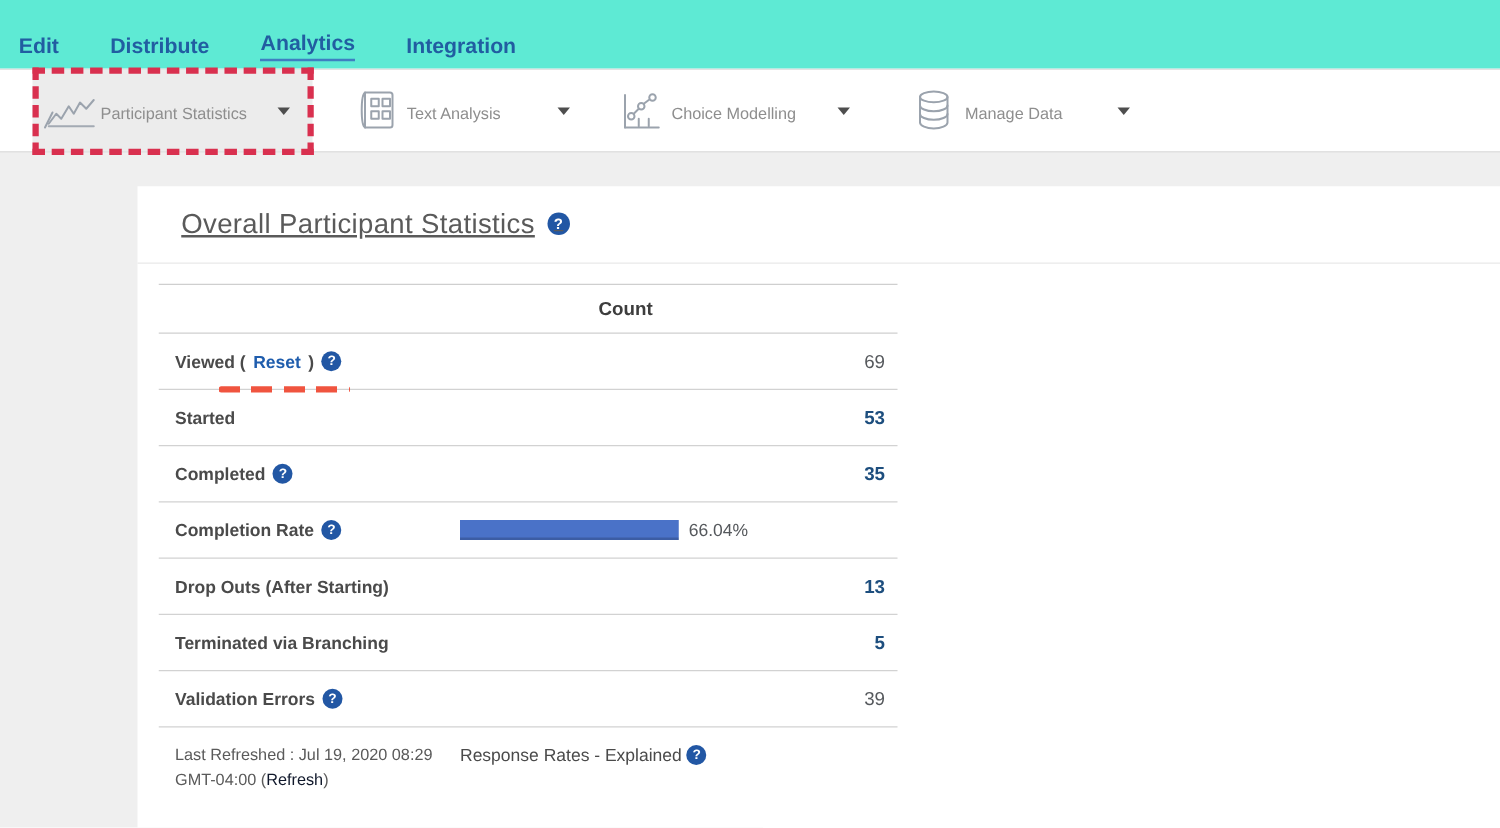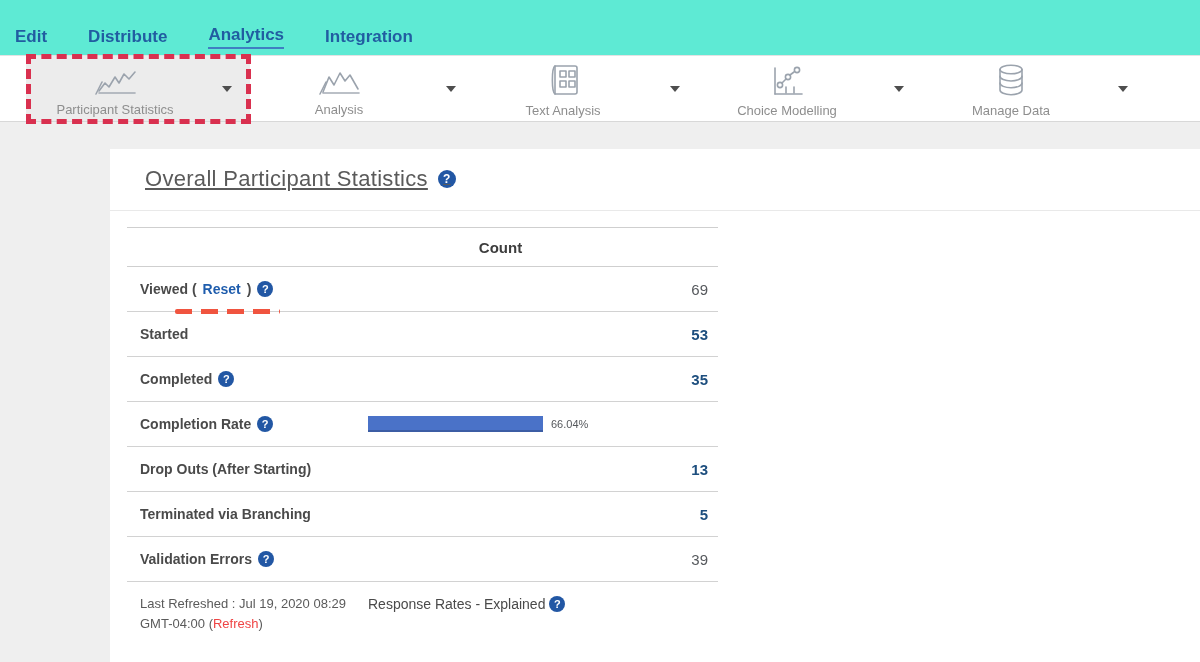--- a/index.html
+++ b/index.html
@@ -29,21 +29,21 @@
   .toolbar {
     position:absolute; top:55px; left:0; width:1200px; height:67px;
     background:#fff;
     border-top:1px solid #e3e3e3;
     border-bottom:1px solid #d8d8d8;
     display:flex; padding-left:26px;
   }
   .tgroup { width:224px; display:flex; align-items:center; position:relative; }
   .tgroup.active { background:#ececec; }
   .titem {
-    flex:1; display:flex; flex-direction:column; align-items:center;
+    flex:1; display:flex; flex-direction:row; align-items:center;
     justify-content:center; gap:2px; cursor:pointer; padding-top:3px;
   }
   .titem-label { font-size:13px; color:#8e8e8e; white-space:nowrap; }
   .caret-btn { width:46px; display:flex; justify-content:center; align-items:center; cursor:pointer; height:100%; }
   .caret { width:0; height:0; border-left:5px solid transparent; border-right:5px solid transparent; border-top:6px solid #4e4e4e; }
   .ticon { stroke:#9ba3ad; fill:none; stroke-width:1.6; stroke-linecap:round; stroke-linejoin:round; }
   .annotation-box {
     position:absolute; top:-2px; bottom:-3px; left:0; right:-1px;
     border:5px dashed #d9304f; pointer-events:none; z-index:5;
   }
@@ -82,32 +82,32 @@
   }
   .col-label { flex:1; padding-left:13px; display:flex; align-items:flex-end; gap:6px;
     font-size:14px; font-weight:bold; color:#4a4a4a; }
   .col-mid { width:265px; display:flex; align-items:center; }
   .col-val { width:85px; text-align:right; padding-right:10px; font-size:15px; white-space:nowrap; }
   .count-header { width:100%; text-align:center; font-size:15px; font-weight:bold; color:#3d3d3d; }
   .val-navy { color:#1d4e7e; font-weight:bold; }
   .val-gray { color:#56595d; font-weight:400; }
   .row-link { color:#1f5dad; font-weight:bold; text-decoration:none; cursor:pointer; }
   .bar-fill { height:16px; background:#4a72c8; box-shadow:inset 0 -2px 0 rgba(0,0,0,0.18); }
-  .bar-pct { font-size:11px; color:#55585c; font-weight:400; margin-left:8px; white-space:nowrap; }
+  .bar-pct { font-size:14px; color:#55585c; font-weight:400; margin-left:8px; white-space:nowrap; }
   .annotation-underline {
     position:absolute; left:48px; bottom:-3px; width:105px; height:5px;
     background:repeating-linear-gradient(90deg,#f0543f 0 17px,transparent 17px 26px);
     border-radius:2px; pointer-events:none; z-index:4;
   }
 
   
   .t-footer { display:flex; padding:12px 0 0 13px; align-items:flex-start; }
   .f-left { width:228px; font-size:13px; color:#5a5a5a; line-height:1.55; }
   .f-right { display:flex; align-items:center; gap:4px; font-size:14px; color:#4a4a4a; padding-top:2px; }
-  .f-link { color:#ef4444; text-decoration:none; cursor:pointer;margin-top:41px; }
+  .f-link { color:#0f172a; text-decoration:none; cursor:pointer;margin-top:41px; }
 </style>
 </head>
 <body>
 
 <div class="topnav">
   <a class="nav-link">Edit</a>
   <a class="nav-link">Distribute</a>
   <a class="nav-link active">Analytics</a>
   <a class="nav-link">Integration</a>
 </div>
@@ -124,35 +124,20 @@
           <polyline points="7,27 13,19 17,23 23,13 27,19 32,10 37,15 43,8"></polyline>
         </svg>
       </span>
       <span class="titem-label">Participant Statistics</span>
     </div>
     <div class="caret-btn">
       <span class="caret"></span>
     </div>
   </div>
 
-  <div class="tgroup">
-    <div class="titem">
-      <span>
-        <svg class="ticon" width="46" height="32" viewBox="0 0 46 32">
-          <line x1="4" y1="30" x2="10" y2="18"></line>
-          <polyline points="7,29 43,29" opacity="0.9"></polyline>
-          <polyline points="7,28 13,13 18,21 24,9 29,17 34,11 42,25"></polyline>
-        </svg>
-      </span>
-      <span class="titem-label">Analysis</span>
-    </div>
-    <div class="caret-btn">
-      <span class="caret"></span>
-    </div>
-  </div>
 
   <div class="tgroup">
     <div class="titem">
       <span>
         <svg class="ticon" width="46" height="34" viewBox="0 0 46 34">
           <path d="M15,3 h20 a2,2 0 0 1 2,2 v24 a2,2 0 0 1 -2,2 h-20 z"></path>
           <path d="M15,3 c-3.5,2 -3.5,26 0,28"></path>
           <rect x="20" y="8" width="6" height="6"></rect>
           <rect x="29" y="8" width="6" height="6"></rect>
           <rect x="20" y="18" width="6" height="6"></rect>

